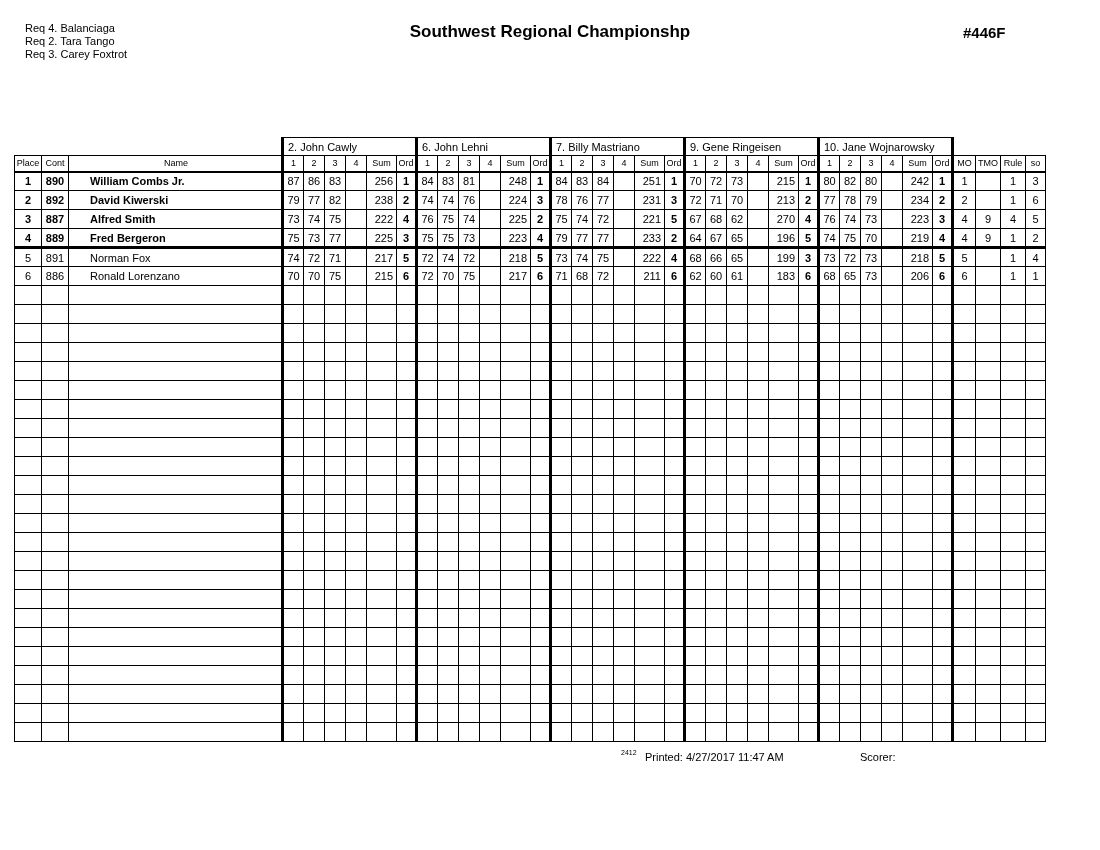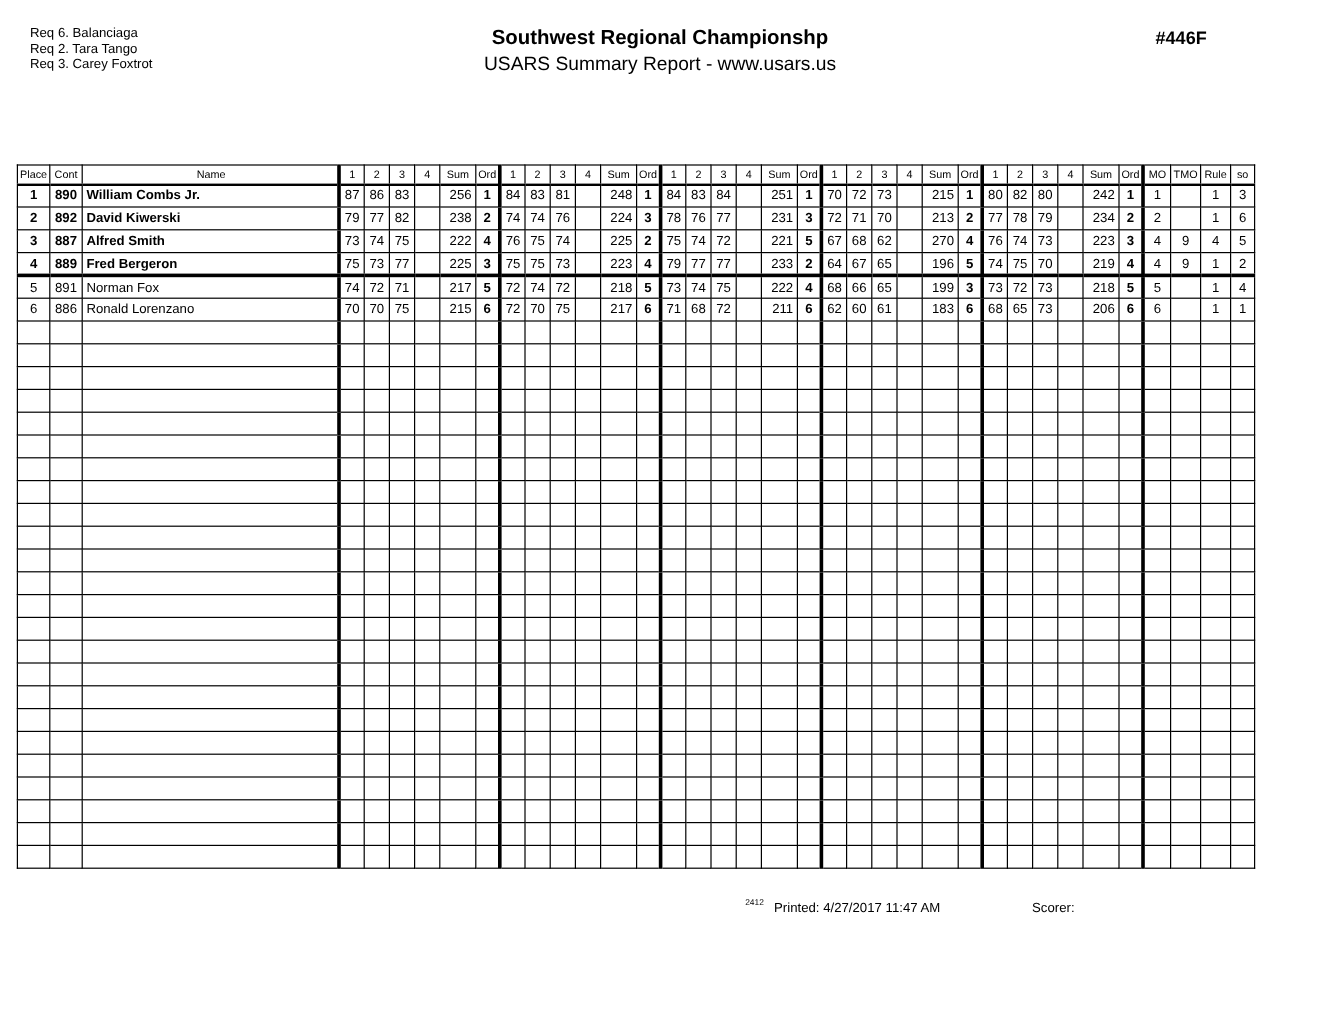--- a/index.html
+++ b/index.html
@@ -21,47 +21,46 @@
     border:1px solid #000; font-size:11px; height:19px; padding:0 1px;
     white-space:nowrap; overflow:hidden; vertical-align:middle;
   }
   .score tr.hdr1 td { height:18px; }
   .score tr.hdr2 td { height:16px; border-bottom:2px solid #000; }
   .score td.noborder { border:none; }
   .score td.jname { font-size:11px; text-align:left; padding-left:4px; }
   .score td.hc { text-align:center; font-size:9px; }
   .score td.hl { text-align:center; font-size:9px; padding-left:3px; }
   .score td.c-place, .score td.c-cont { text-align:center; }
-  .score td.c-name { text-align:left; padding-left:3px; }
+  .score td.c-name { text-align:left; padding-left:21px; }
   .score td.c-score { text-align:center; }
   .score td.c-sum { text-align:right; padding-right:3px; }
   .score td.c-ord { text-align:center; font-weight:bold; }
   .score td.c-sm { text-align:center; }
   .score td.b { font-weight:bold; }
   .score td.g-s { border-left:3px solid #000; }
   .score td.g-e { border-right:3px solid #000; }
   .score tr.cut td { border-bottom:3px solid #000; }
 
   .footer { position:absolute; top:748px; left:0; width:945px; height:18px; }
   .footer .tiny    { position:absolute; left:621px; top:1px; font-size:7px; }
   .footer .printed { position:absolute; left:645px; top:3px; font-size:11px; }
   .footer .scorer  { position:absolute; left:860px; top:3px; font-size:11px; }
 </style>
 </head>
 <body>
 
 <div class="req-list">
-  <div>Req 6.  Balanciaga</div>
+  <div>Req 4.  Balanciaga</div>
   <div>Req 2.  Tara Tango</div>
   <div>Req 3.  Carey Foxtrot</div>
 </div>
 
 <div class="head-center">
   <div class="title">Southwest Regional Championshp</div>
-  <div class="report">USARS Summary Report - www.usars.us</div>
 </div>
 
 <div class="doc-number">#446F</div>
 
 <table class="score">
     <colgroup>
       <col style="width: 27px;">
       <col style="width: 27px;">
       <col style="width: 214px;">
       <col style="width: 21px;">
@@ -93,20 +92,29 @@
       <col style="width: 21px;">
       <col style="width: 21px;">
       <col style="width: 30px;">
       <col style="width: 20px;">
       <col style="width: 23px;">
       <col style="width: 25px;">
       <col style="width: 25px;">
       <col style="width: 20px;">
     </colgroup>
     <tbody>
+      <tr class="hdr1">
+        <td class="noborder" colspan="3"></td>
+        <td class="jname g-s g-e" colspan="6">2.  John Cawly</td>
+        <td class="jname g-s g-e" colspan="6">6.  John Lehni</td>
+        <td class="jname g-s g-e" colspan="6">7.  Billy Mastriano</td>
+        <td class="jname g-s g-e" colspan="6">9.  Gene Ringeisen</td>
+        <td class="jname g-s g-e" colspan="6">10.  Jane Wojnarowsky</td>
+        <td class="noborder" colspan="4"></td>
+      </tr>
       <tr class="hdr2">
         <td class="hc">Place</td>
         <td class="hc">Cont</td>
         <td class="hl">Name</td>
         <td class="hc g-s">1</td>
         <td class="hc">2</td>
         <td class="hc">3</td>
         <td class="hc">4</td>
         <td class="hc">Sum</td>
         <td class="hc g-e">Ord</td>

